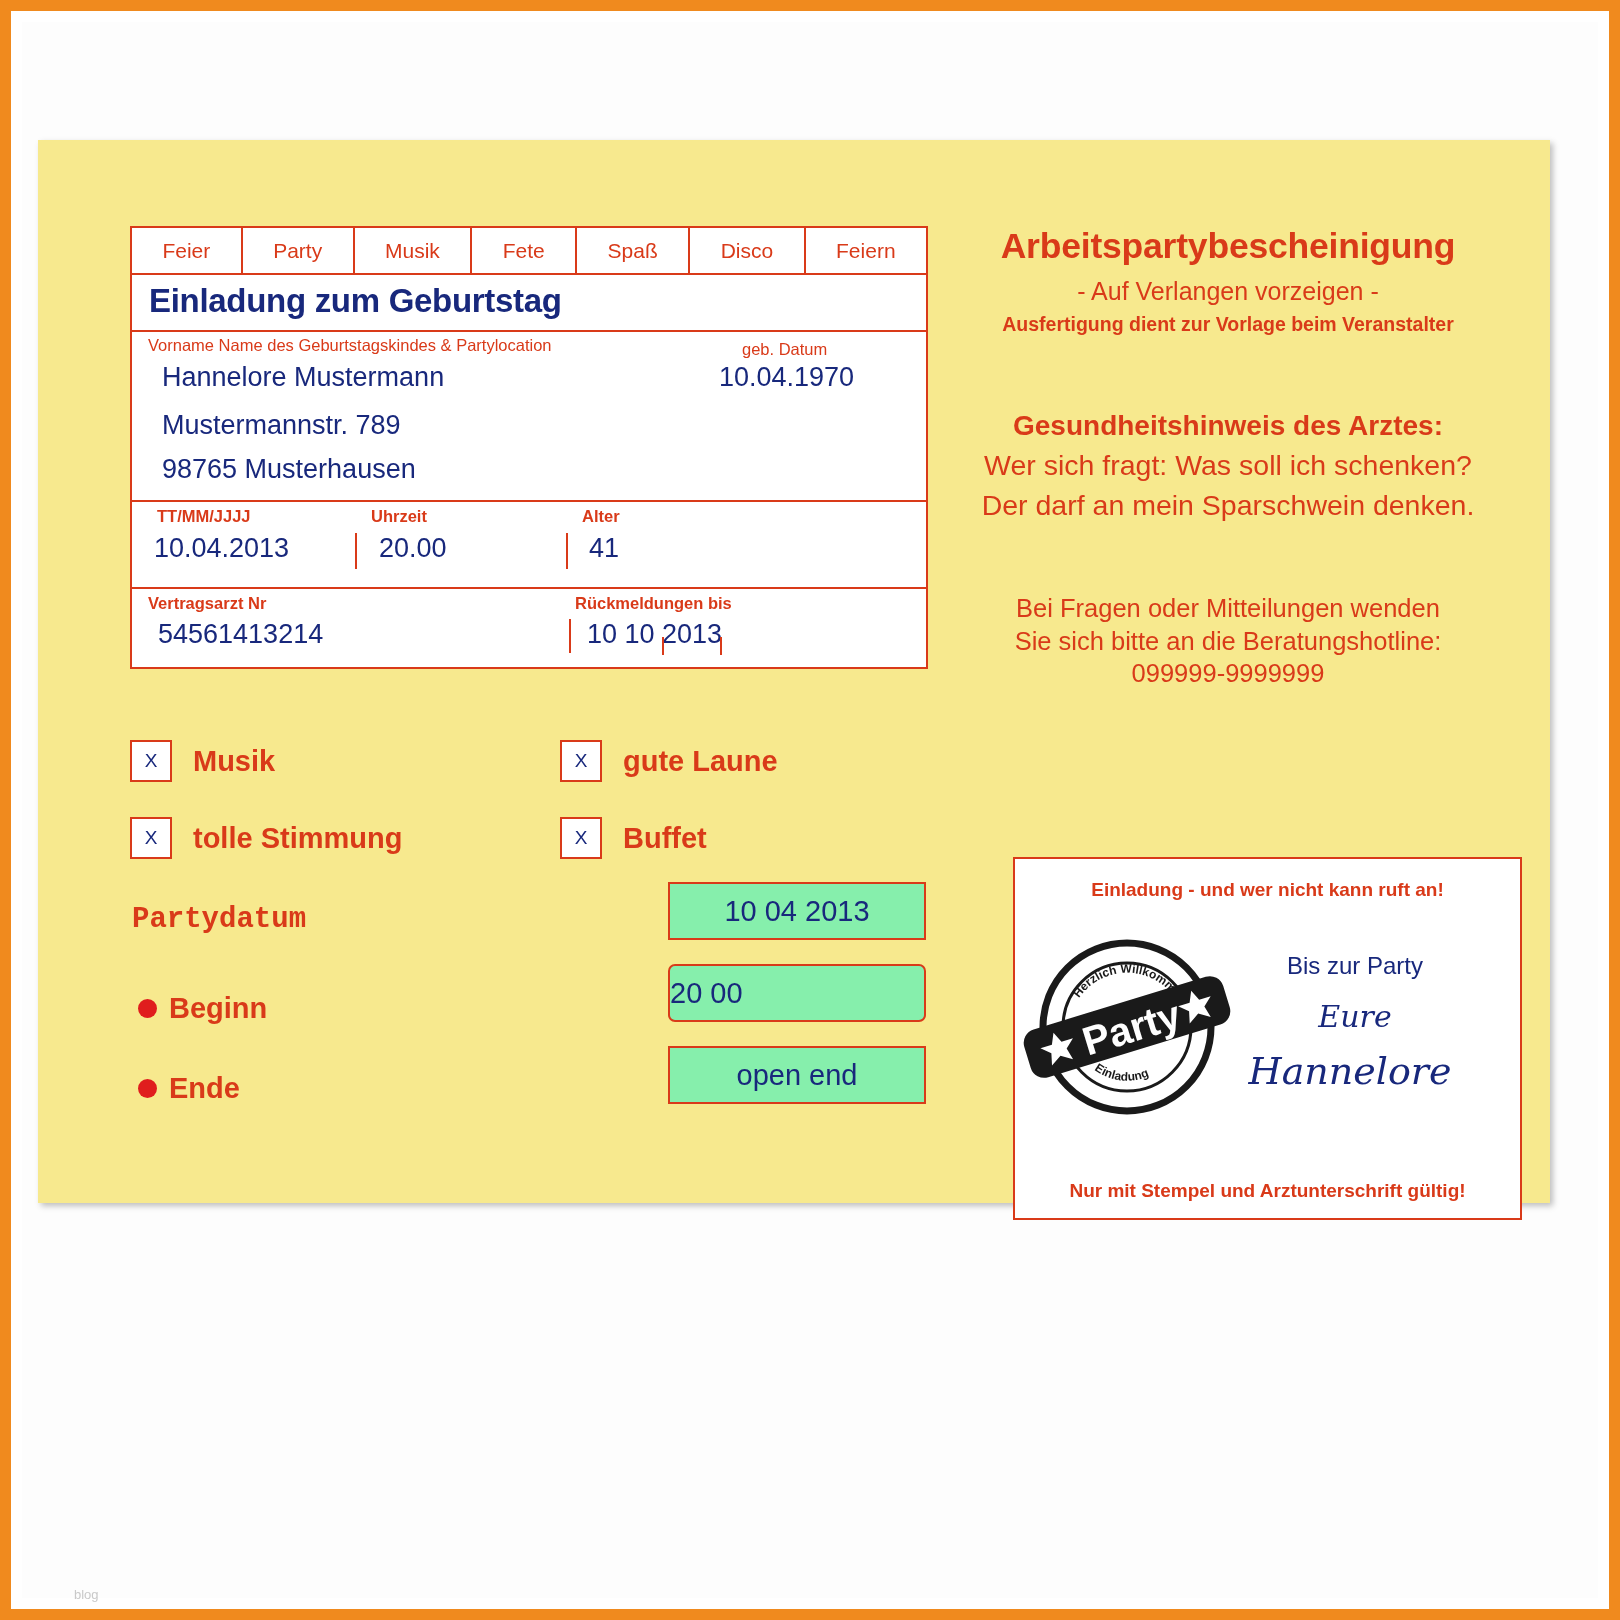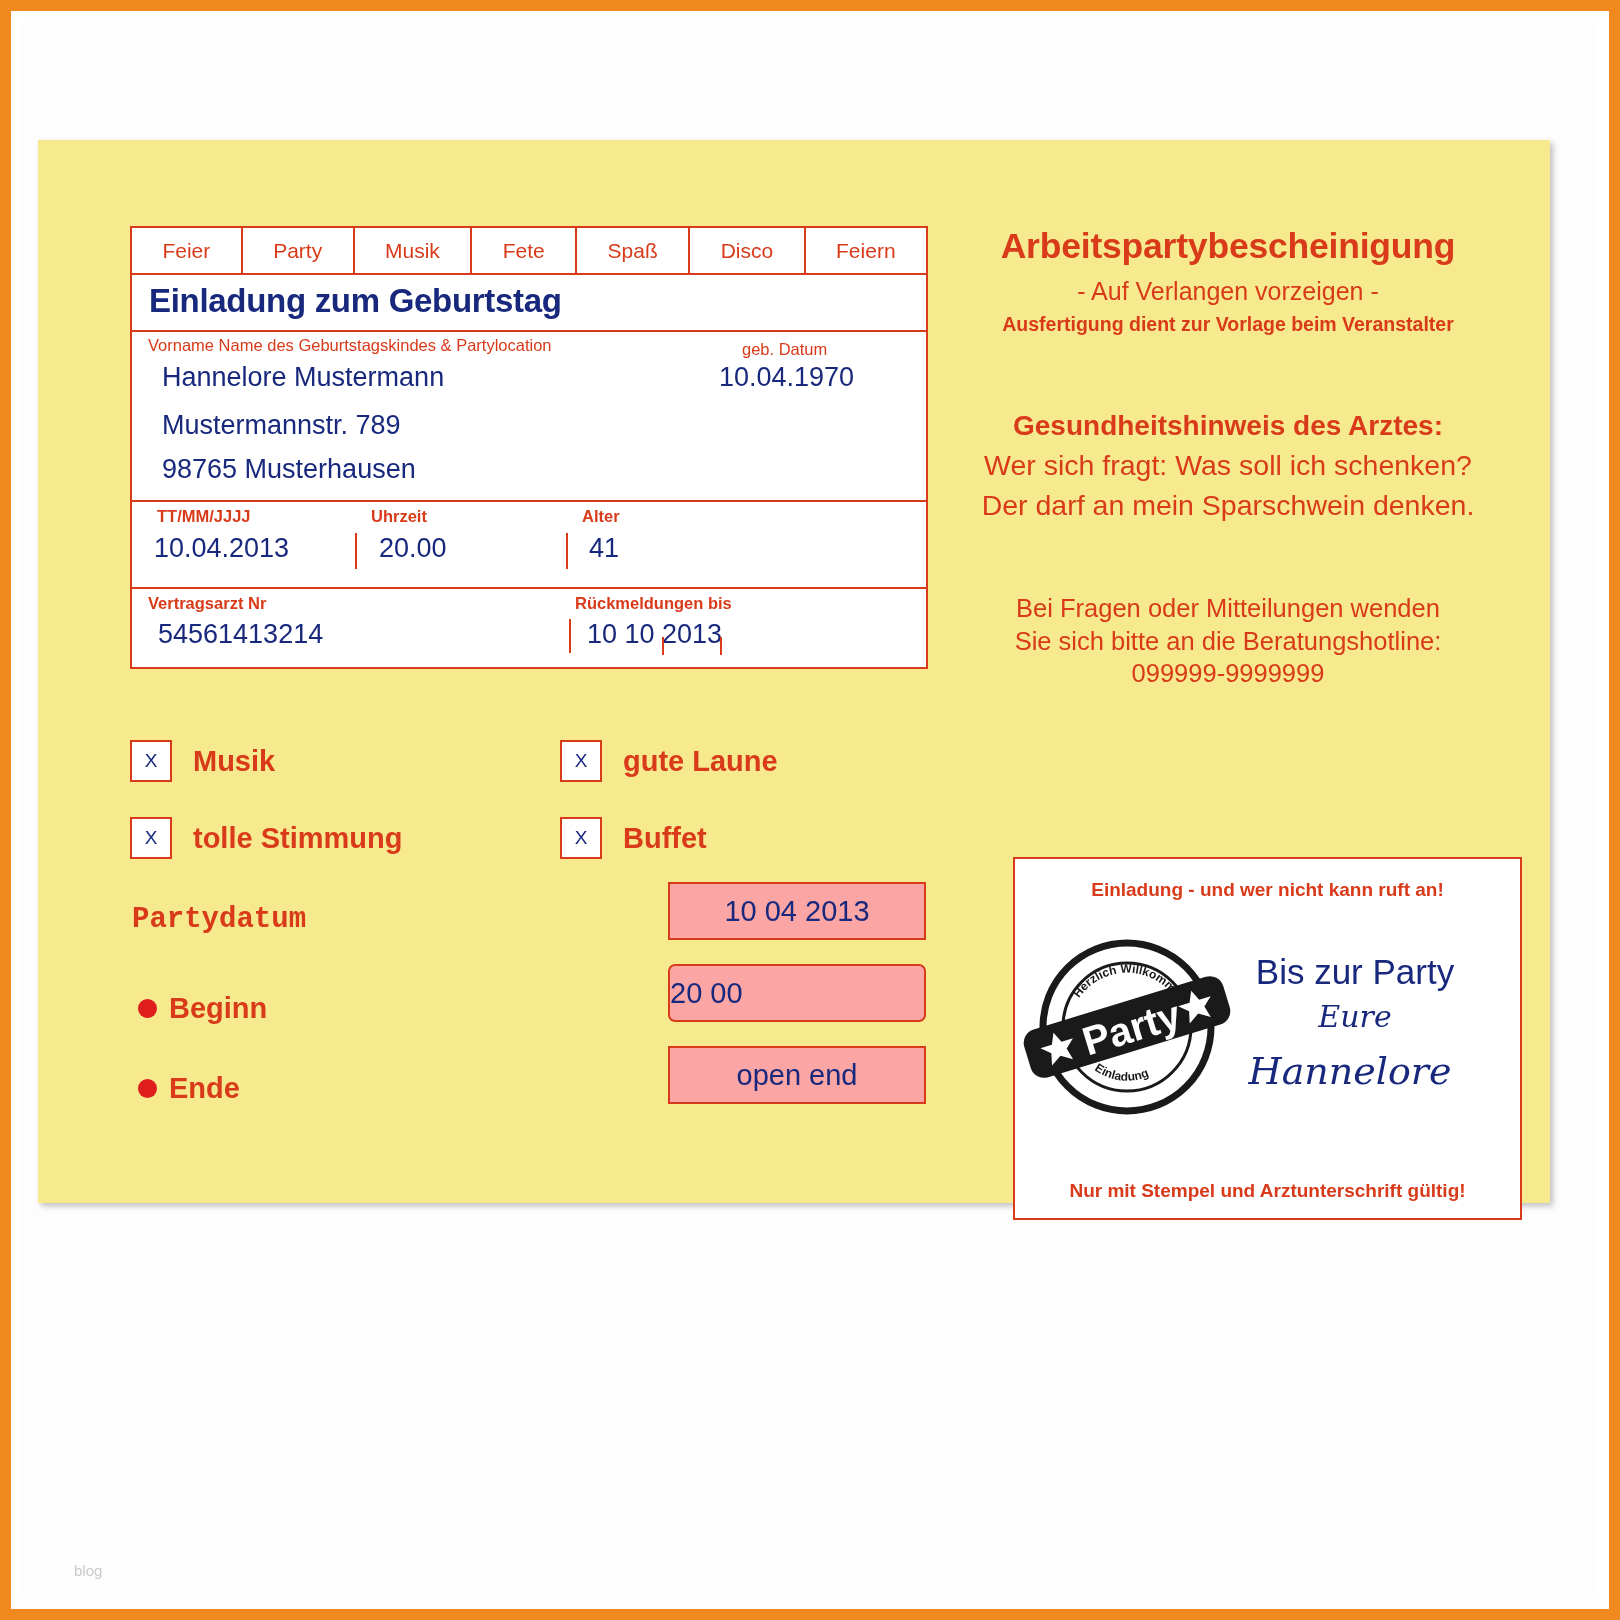--- a/index.html
+++ b/index.html
@@ -189,21 +189,21 @@
   }
   .bullet-label {
     margin-left: 12px;
     color: #d93a19;
     font-size: 29px;
     font-weight: bold;
   }
   .field-box {
     position: absolute;
     border: 2px solid #d93a19;
-    background: #fca5a5;
+    background: #86efac;
     box-sizing: border-box;
     display: flex;
     align-items: center;
     justify-content: center;
     color: #18287c;
     font-size: 29px;
   }
 
   
   .right {
@@ -276,21 +276,21 @@
     font-size: 19px;
     font-weight: bold;
   }
   .sp-sign1 {
     position: absolute;
     top: 93px;
     left: 190px;
     width: 300px;
     text-align: center;
     color: #18287c;
-    font-size: 35px;
+    font-size: 24px;
   }
   .sp-sign2 {
     position: absolute;
     top: 140px;
     left: 190px;
     width: 300px;
     text-align: center;
     color: #18287c;
     font-size: 30px;
     font-family: "DejaVu Serif", serif;
@@ -310,23 +310,23 @@
   .stamp {
     position: absolute;
     left: 8px;
     top: 68px;
     width: 215px;
     height: 200px;
   }
   .wm {
     position: absolute;
     left: 40px;
-    bottom: 30px;
+    bottom: 7px;
     color: #c9c9c9;
-    font-size: 15px;
+    font-size: 13px;
     padding-left: 23px;
   }
 </style>
 </head>
 <body>
 
 <div class="page-frame">
   <div class="inner-white"></div>
 
   <div class="card">

